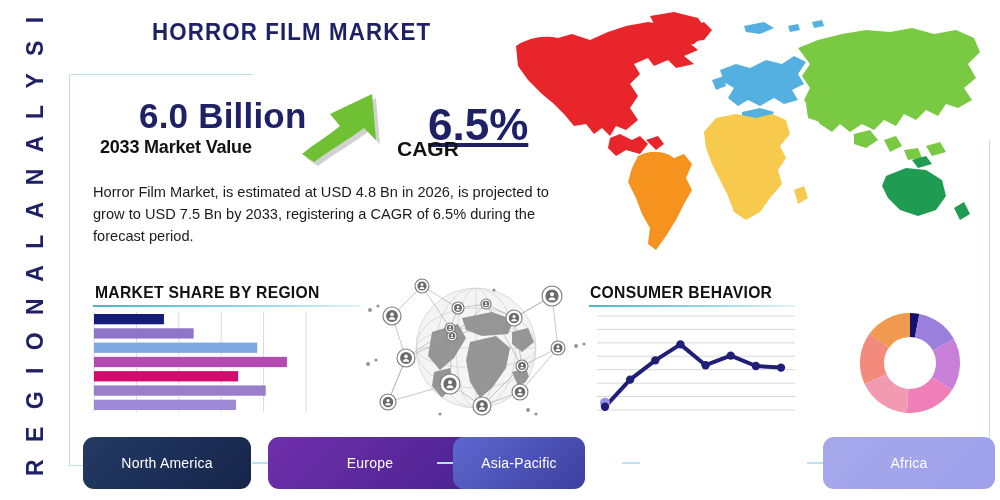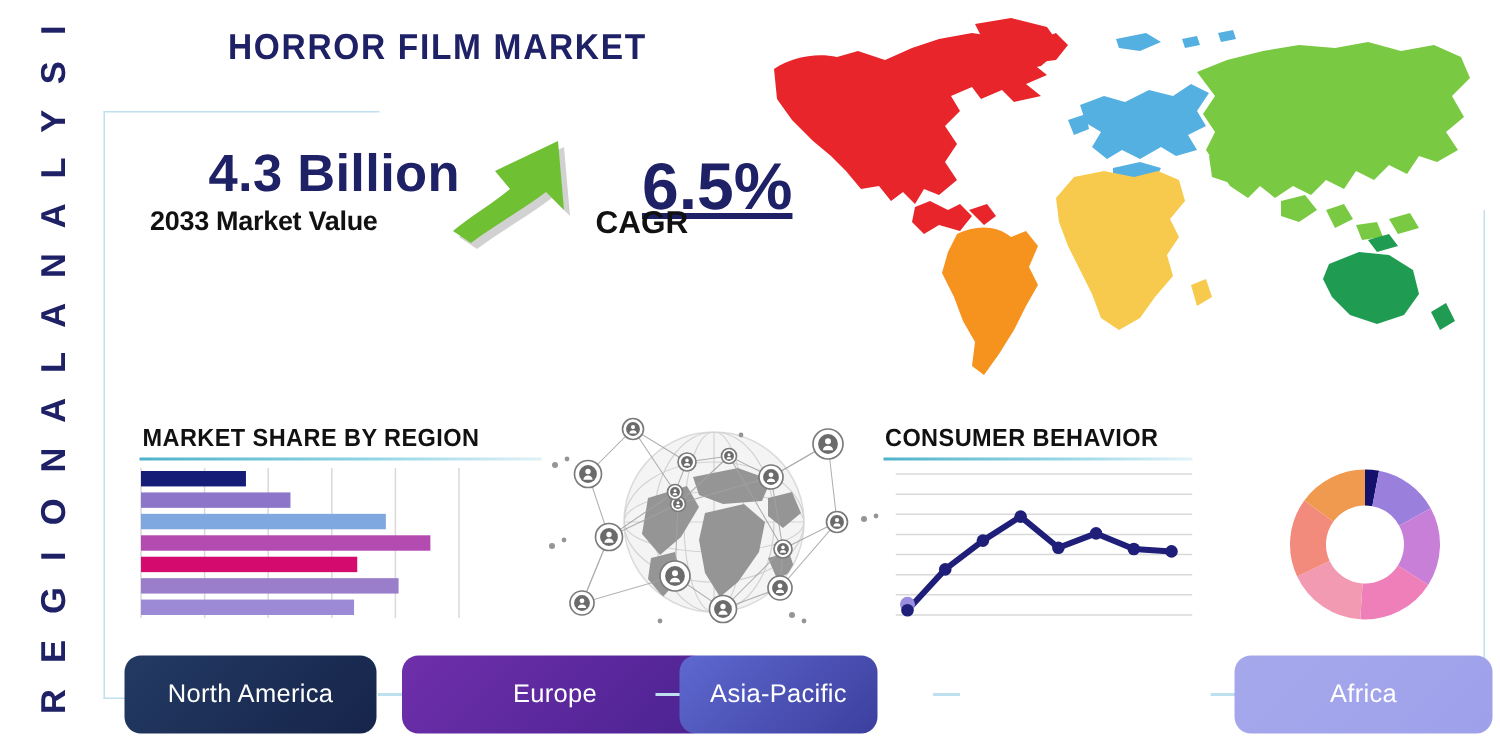--- a/index.html
+++ b/index.html
@@ -109,52 +109,53 @@
   #line-chart{position:absolute;left:597px;top:312px;width:198px;height:104px;}
 
   
   #donut-chart{position:absolute;left:855px;top:308px;width:110px;height:110px;}
 
   
   #region-row{position:absolute;left:83px;top:437px;width:860px;height:52px;}
   .pill{
     position:absolute;top:0;height:52px;border-radius:11px;
     display:flex;align-items:center;justify-content:center;
-    color:#fff;font-size:17px;font-family:"Liberation Sans",sans-serif;
+    color:#fff;font-size:14px;font-family:"Liberation Sans",sans-serif;
     letter-spacing:.2px;white-space:nowrap;
   }
   .pill-connector{position:absolute;top:25px;height:1.5px;width:18px;background:#bfe0ef;}
 </style>
 </head>
 <body>
 
 <div class="root">
 
   <div id="side-label">R E G I O N A L   A N A L Y S I S</div>
 
   <div id="main-title">HORROR FILM MARKET</div>
 
   <div class="frame-left"></div>
   <div class="frame-top"></div>
   <div class="frame-right"></div>
   <div class="frame-bot"></div>
   <div class="frame-bot2"></div>
 
-  <div id="kpi-value">4.3 Billion</div>
+  <div id="kpi-value">6.0 Billion</div>
   <div id="kpi-label">2033 Market Value</div>
   <div id="cagr-value">6.5%</div>
   <div id="cagr-label">CAGR</div>
 
   <svg id="growth-arrow" viewBox="0 0 115 90">
     <g transform="translate(4,4)">
       <path d="M2 76 C 14 66, 28 58, 40 48 L 30 36 L 72 16 L 76 62 L 64 50 C 48 62, 30 72, 14 84 Z" fill="#9a9a9a" opacity=".45"></path>
     </g>
     <path d="M2 76 C 14 66, 28 58, 40 48 L 30 36 L 72 16 L 76 62 L 64 50 C 48 62, 30 72, 14 84 Z" fill="#6fc033"></path>
   </svg>
 
+  <div id="description">Horror Film Market, is estimated at USD 4.8 Bn in 2026, is projected to grow to USD 7.5 Bn by 2033, registering a CAGR of 6.5% during the forecast period.</div>
 
   <svg id="world-map" viewBox="0 0 490 255">
 
     <path fill="#e8252a" d="M18 38 C 30 30, 46 27, 60 30 L 74 26 L 92 32 L 110 24 L 128 18
       L 150 14 L 170 17 L 182 12 L 196 18 L 206 14 L 214 22 L 206 32 L 190 34 L 200 42
       L 186 48 L 196 56 L 178 60 L 170 52 L 156 58 L 150 50 L 136 56 L 142 66 L 132 76
       L 140 88 L 132 100 L 140 112 L 128 122 L 118 118 L 112 128 L 104 120 L 96 126
       L 88 116 L 76 118 L 66 106 L 56 96 L 44 86 L 30 72 L 20 58 Z"></path>
     <path fill="#e8252a" d="M112 130 L 122 126 L 134 132 L 142 128 L 150 136 L 142 146
       L 128 142 L 118 148 L 110 140 Z"></path>

